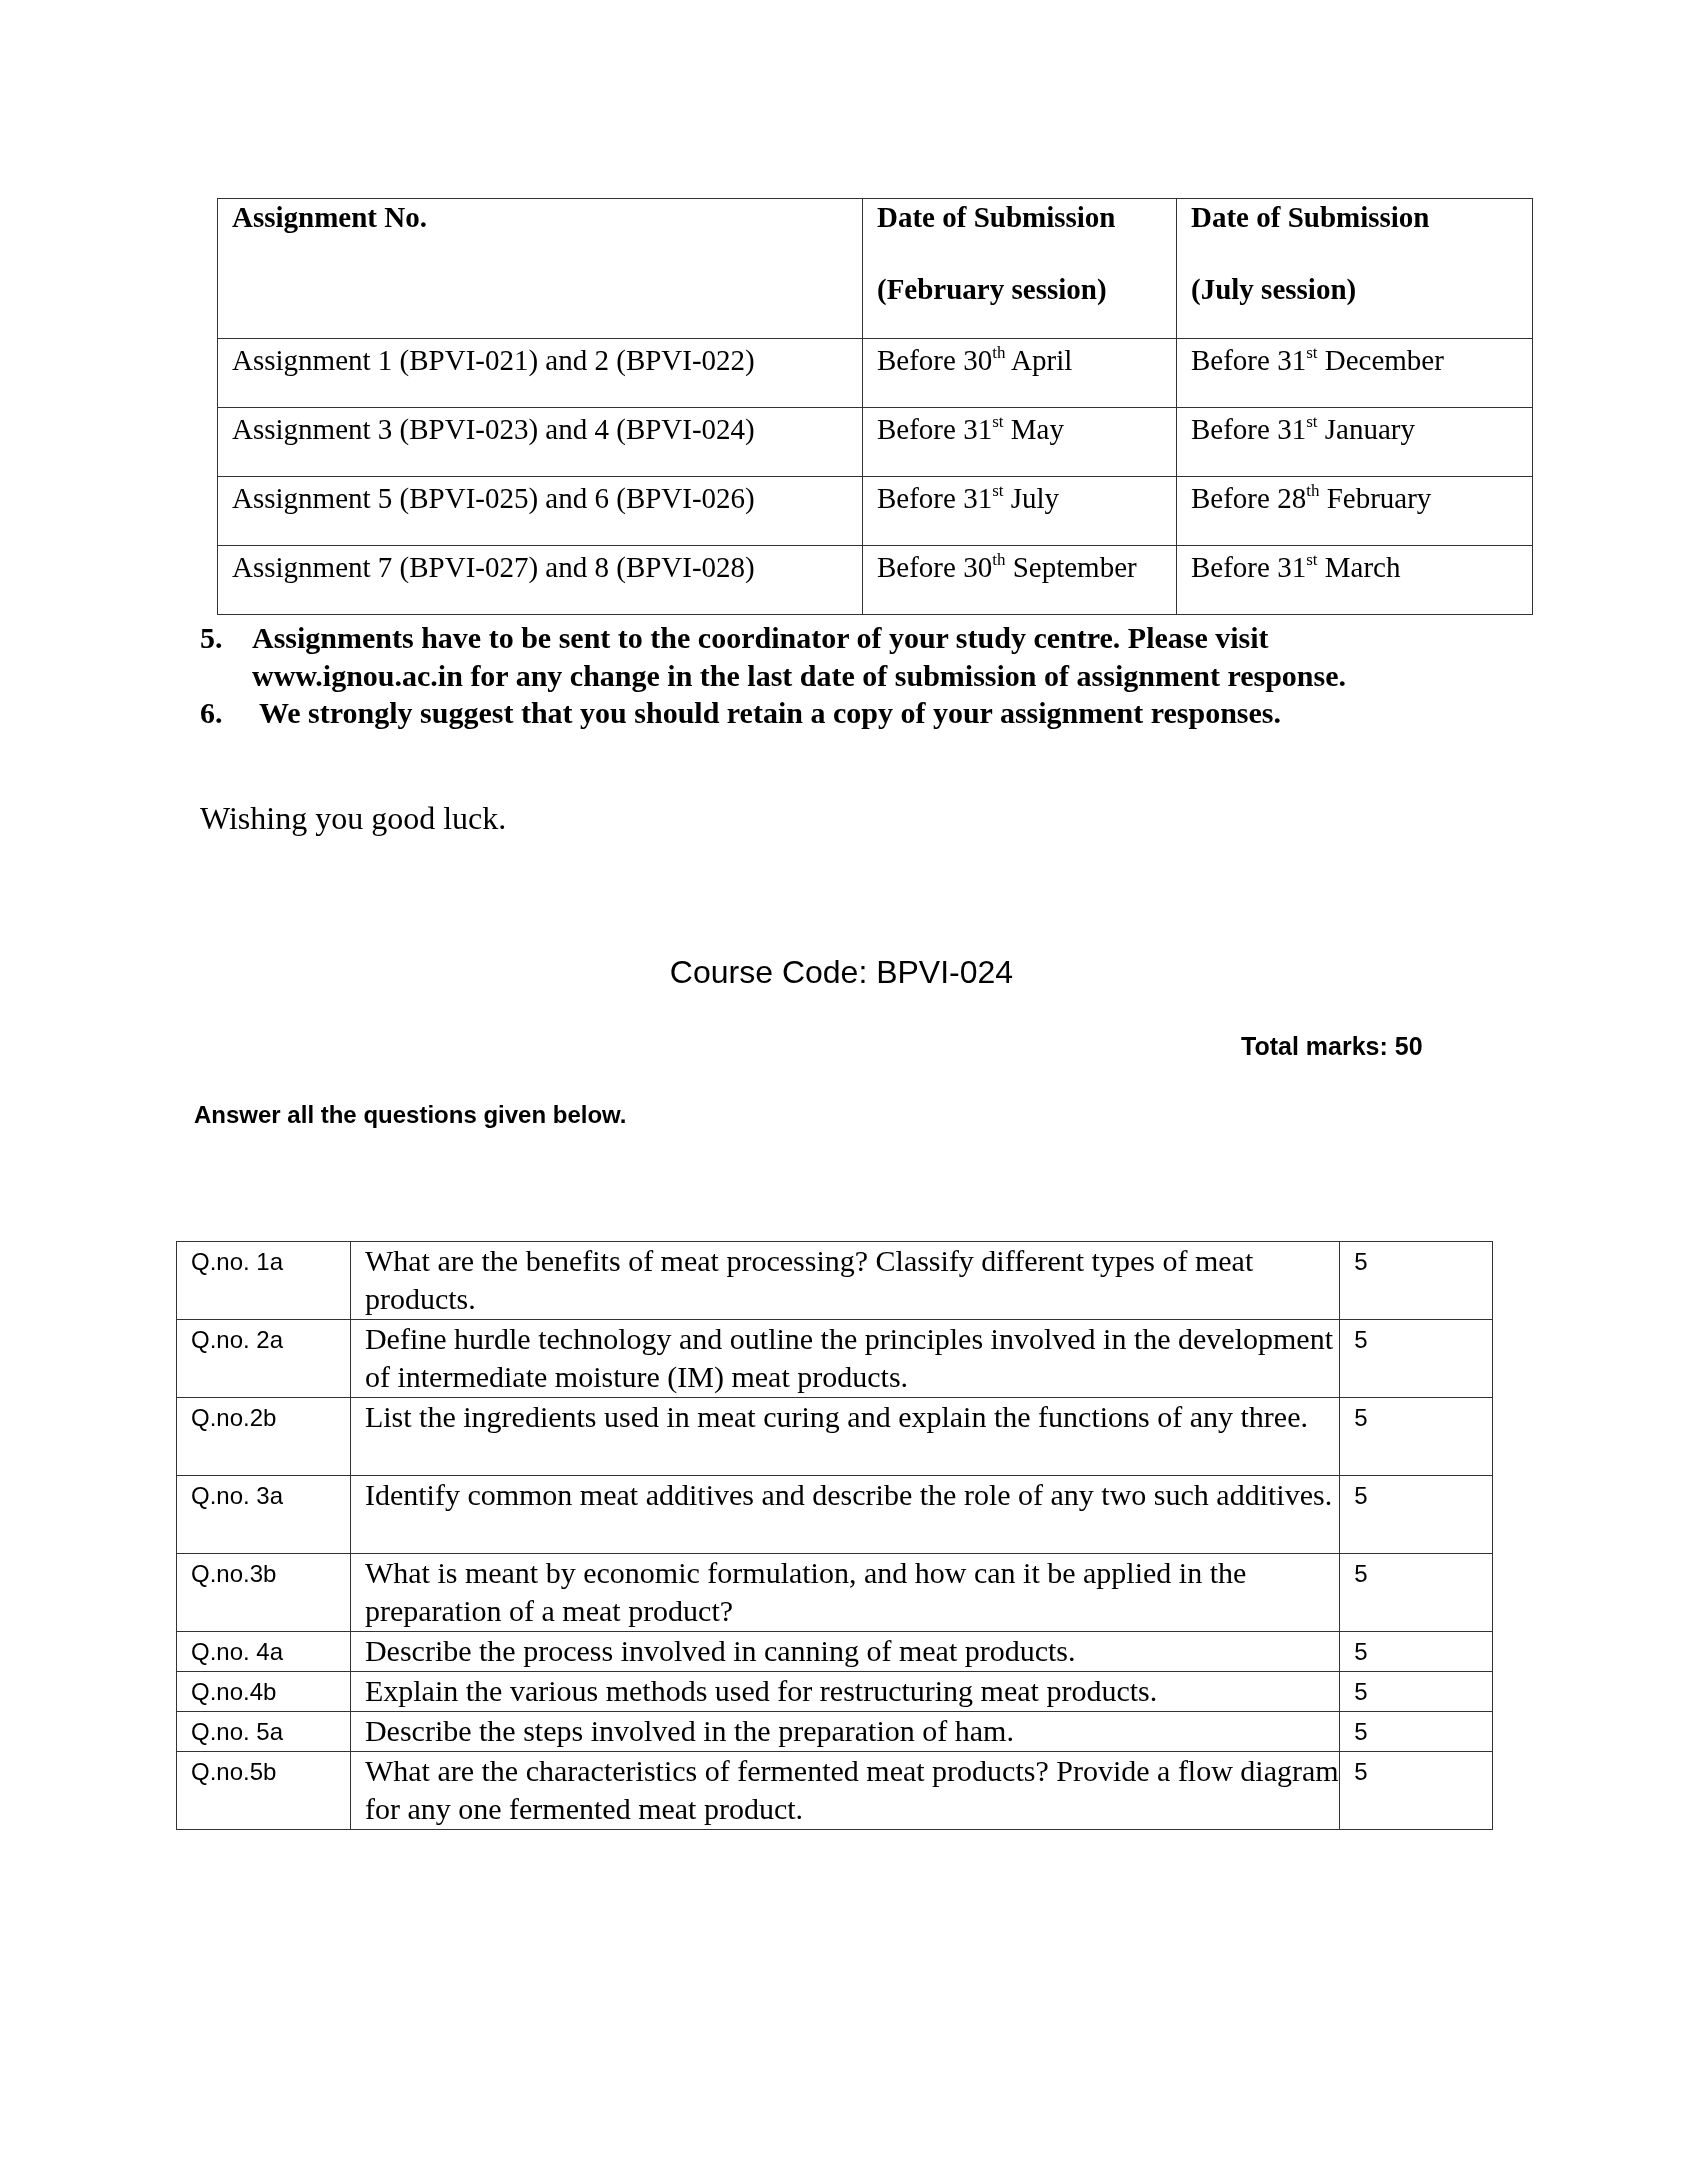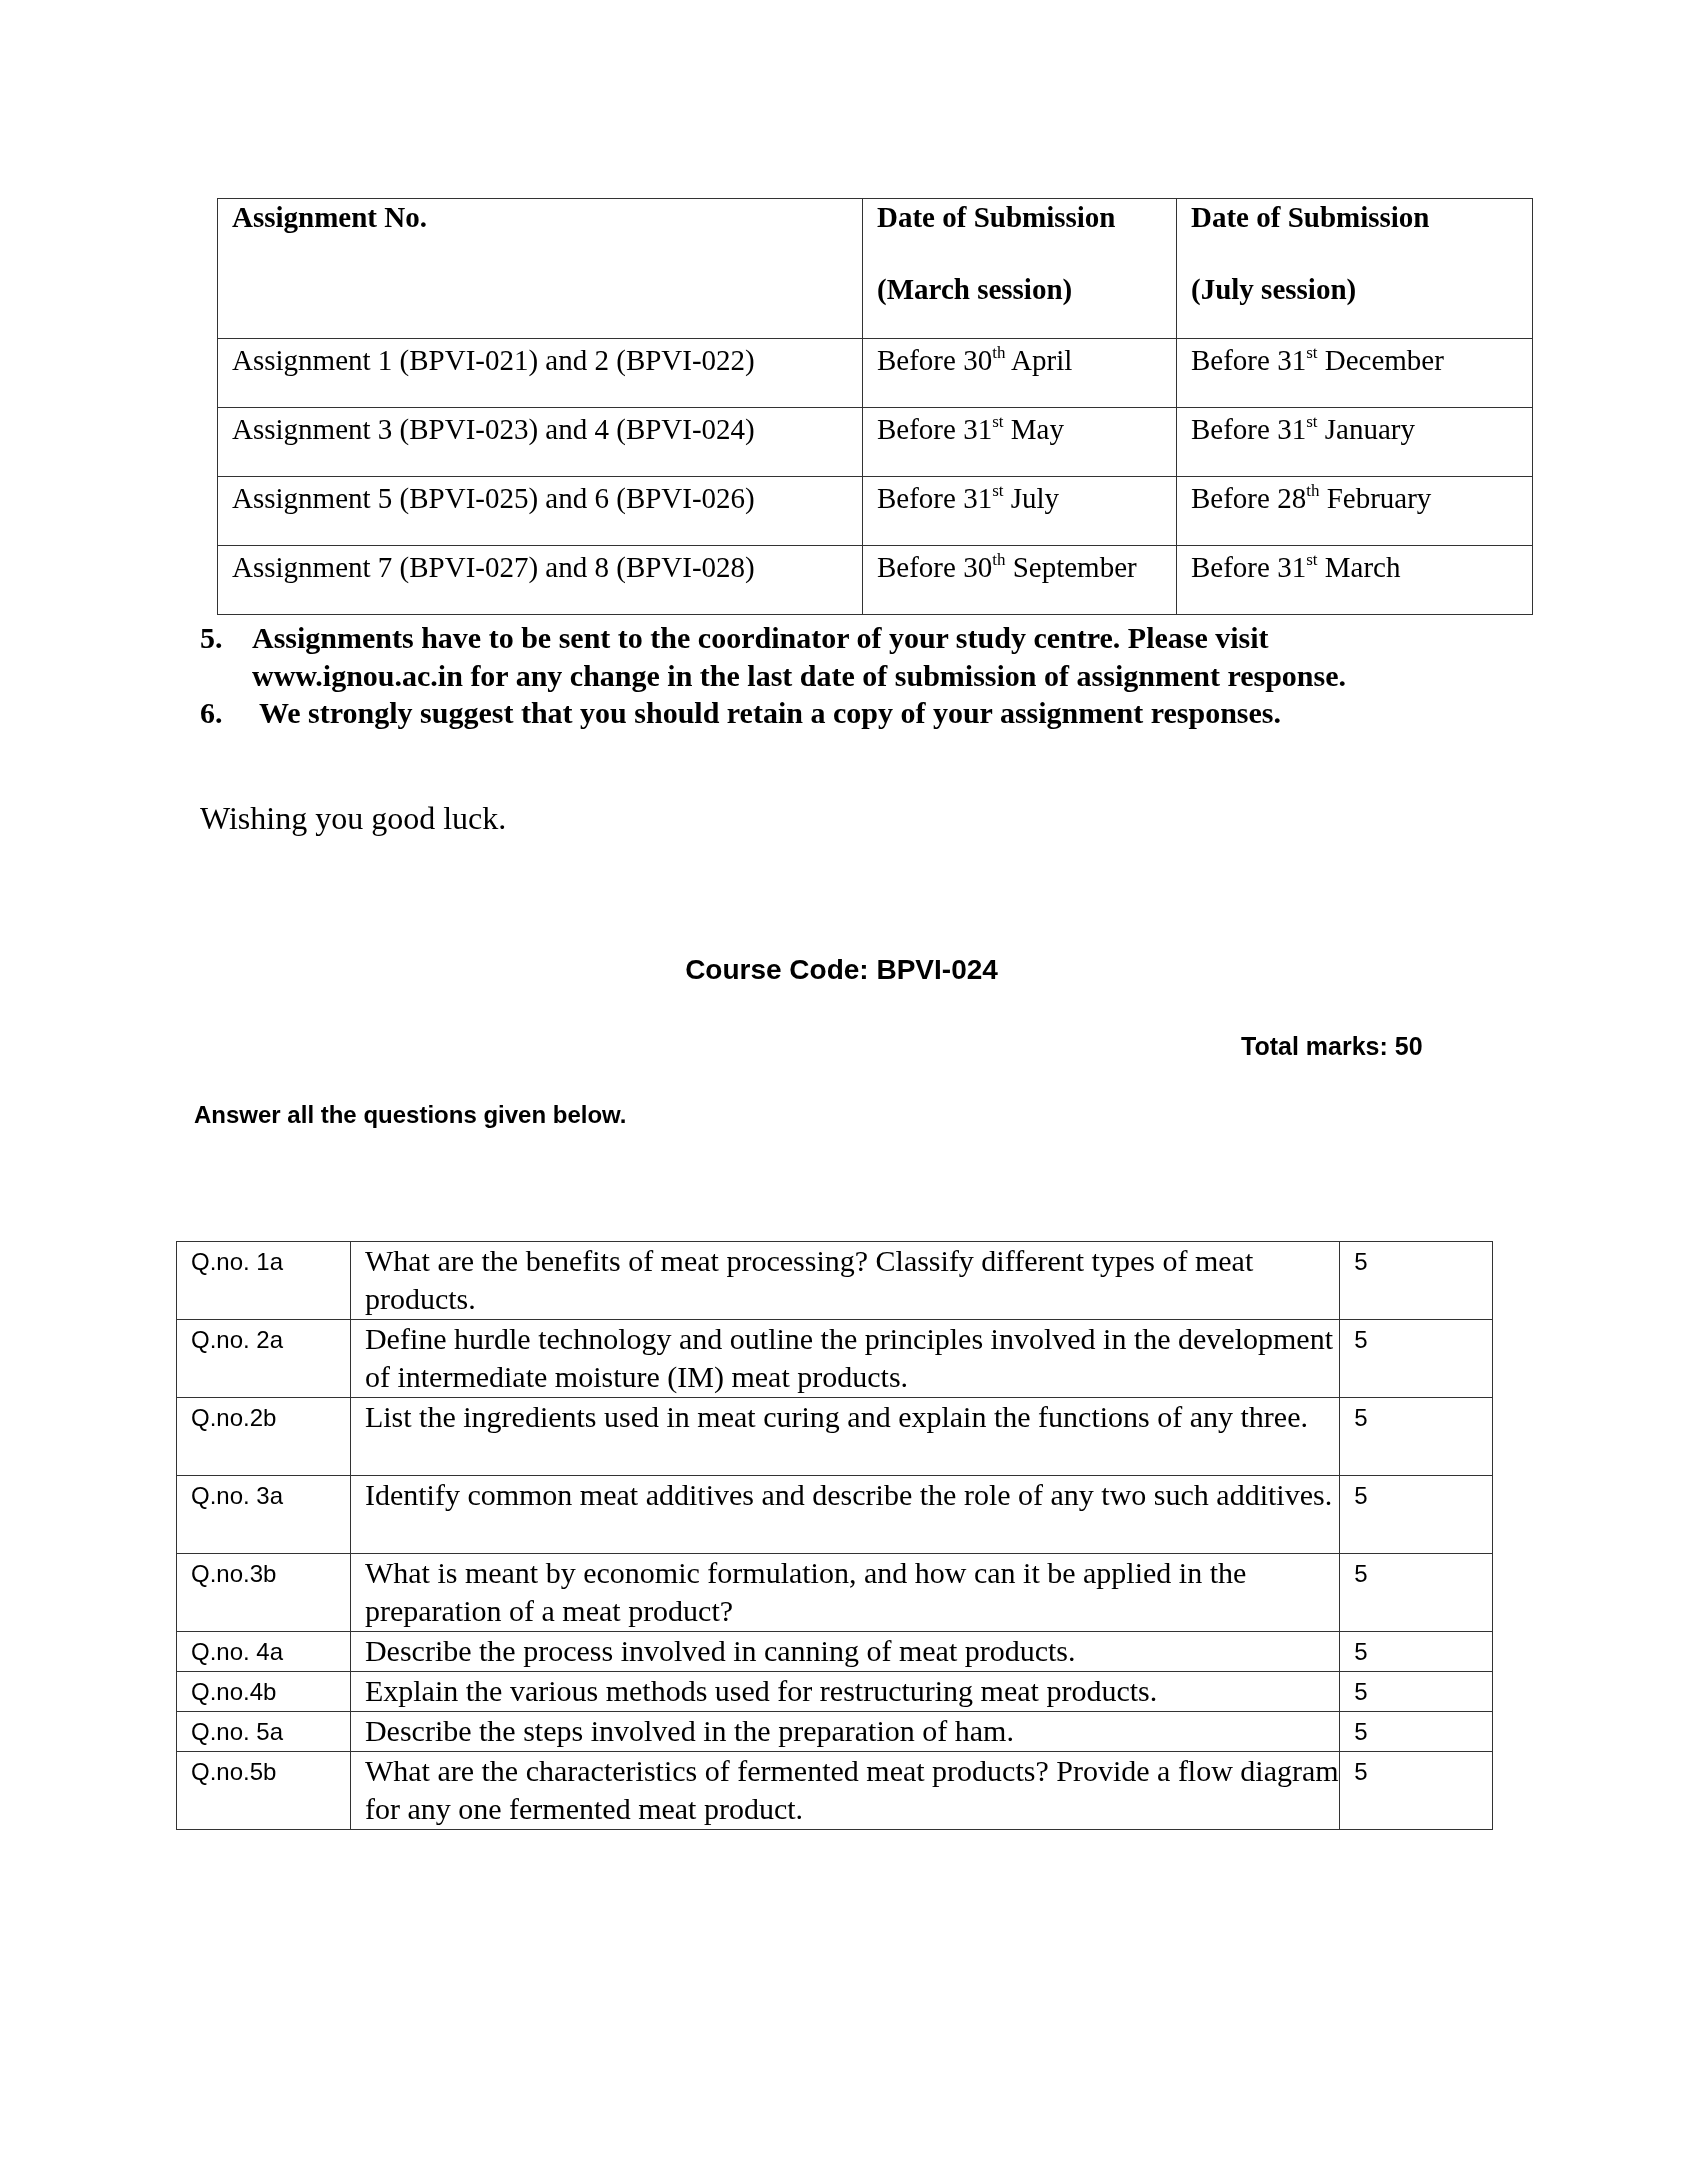--- a/index.html
+++ b/index.html
@@ -24,21 +24,21 @@
   #schedule tr.row td { height: 64px; }
   #schedule sup { font-size: 17px; line-height: 0; vertical-align: 12px; }
 
   
   .instr { position: absolute; left: 200px; font-size: 30px; font-weight: bold; line-height: 38px; }
   .instr .num { display: inline-block; width: 52px; }
   .instr .cont { padding-left: 52px; display: block; }
 
   #luck { position: absolute; left: 200px; top: 800px; font-size: 32px; }
 
-  #course-code { position: absolute; left: 0; width: 1683px; top: 954px; text-align: center; font-size: 28px; font-weight: bold; }
+  #course-code { position: absolute; left: 0; width: 1683px; top: 954px; text-align: center; font-size: 32px; font-weight: normal; }
   #total-marks { position: absolute; left: 1241px; top: 1032px; font-size: 25px; font-weight: bold; }
   #answer-all { position: absolute; left: 194px; top: 1101px; font-size: 24px; font-weight: bold; }
 
   
   #questions {
     position: absolute; left: 176px; top: 1241px; width: 1317px;
     border-collapse: collapse; table-layout: fixed;
   }
   #questions td { border: 1.5px solid #333; vertical-align: top; padding: 0 0 0 14px; }
   #questions .q-no { width: 158px; font-size: 24px; line-height: 38px; padding-top: 1px; }
@@ -47,21 +47,21 @@
 </style>
 </head>
 <body>
 
 <table id="schedule" class="serif">
   <tbody>
       <tr class="head">
     <td class="c1"><span>Assignment No.</span></td>
     <td class="c2">
       <span>Date of Submission</span>
-      <span class="line2">(March session)</span>
+      <span class="line2">(February session)</span>
     </td>
     <td class="c3">
       <span>Date of Submission</span>
       <span class="line2">(July session)</span>
     </td>
   </tr>
   <tr class="row">
     <td>Assignment 1 (BPVI-021) and 2 (BPVI-022)</td>
     <td><span>Before 30</span><sup>th</sup><span> April</span></td>
     <td><span>Before 31</span><sup>st</sup><span> December</span></td>

